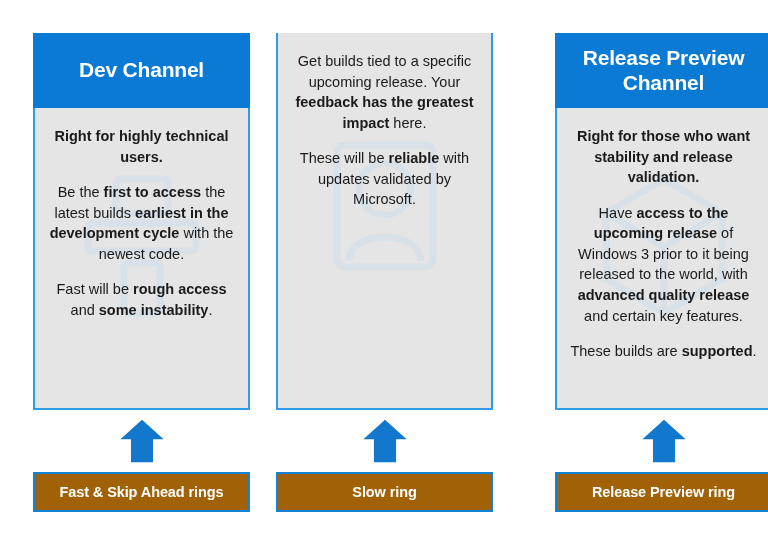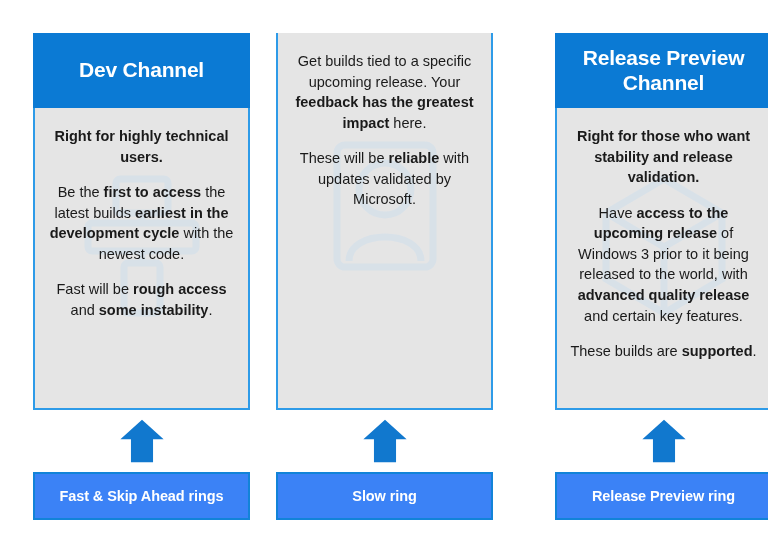--- a/index.html
+++ b/index.html
@@ -96,22 +96,22 @@
     justify-content: center;
   }
   .arrow {
     width: 46px;
     height: 46px;
     display: block;
   }
 
   
   .ring-bar {
-    height: 48px;
-    background: #3b82f6;
+    height: 40px;
+    background: #a16207;
     border: 2px solid #1283D8;
     box-sizing: border-box;
     display: flex;
     align-items: center;
     justify-content: center;
     color: #ffffff;
     font-size: 14.5px;
     font-weight: bold;
     letter-spacing: -0.1px;
     text-align: center;

